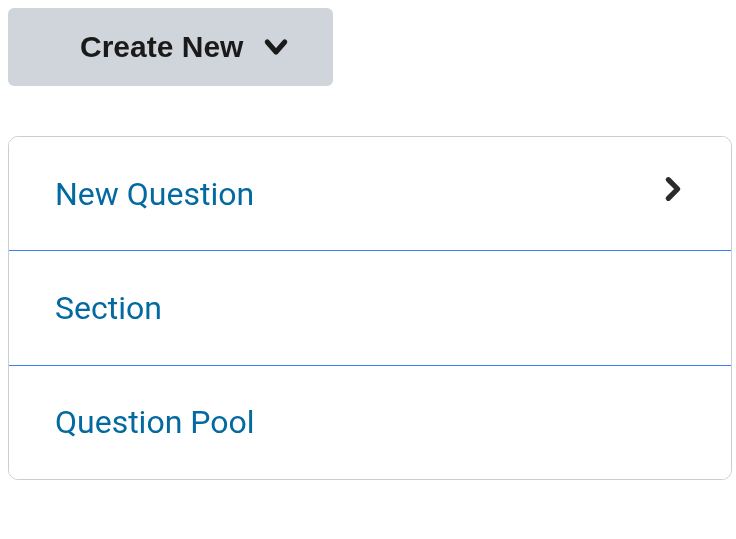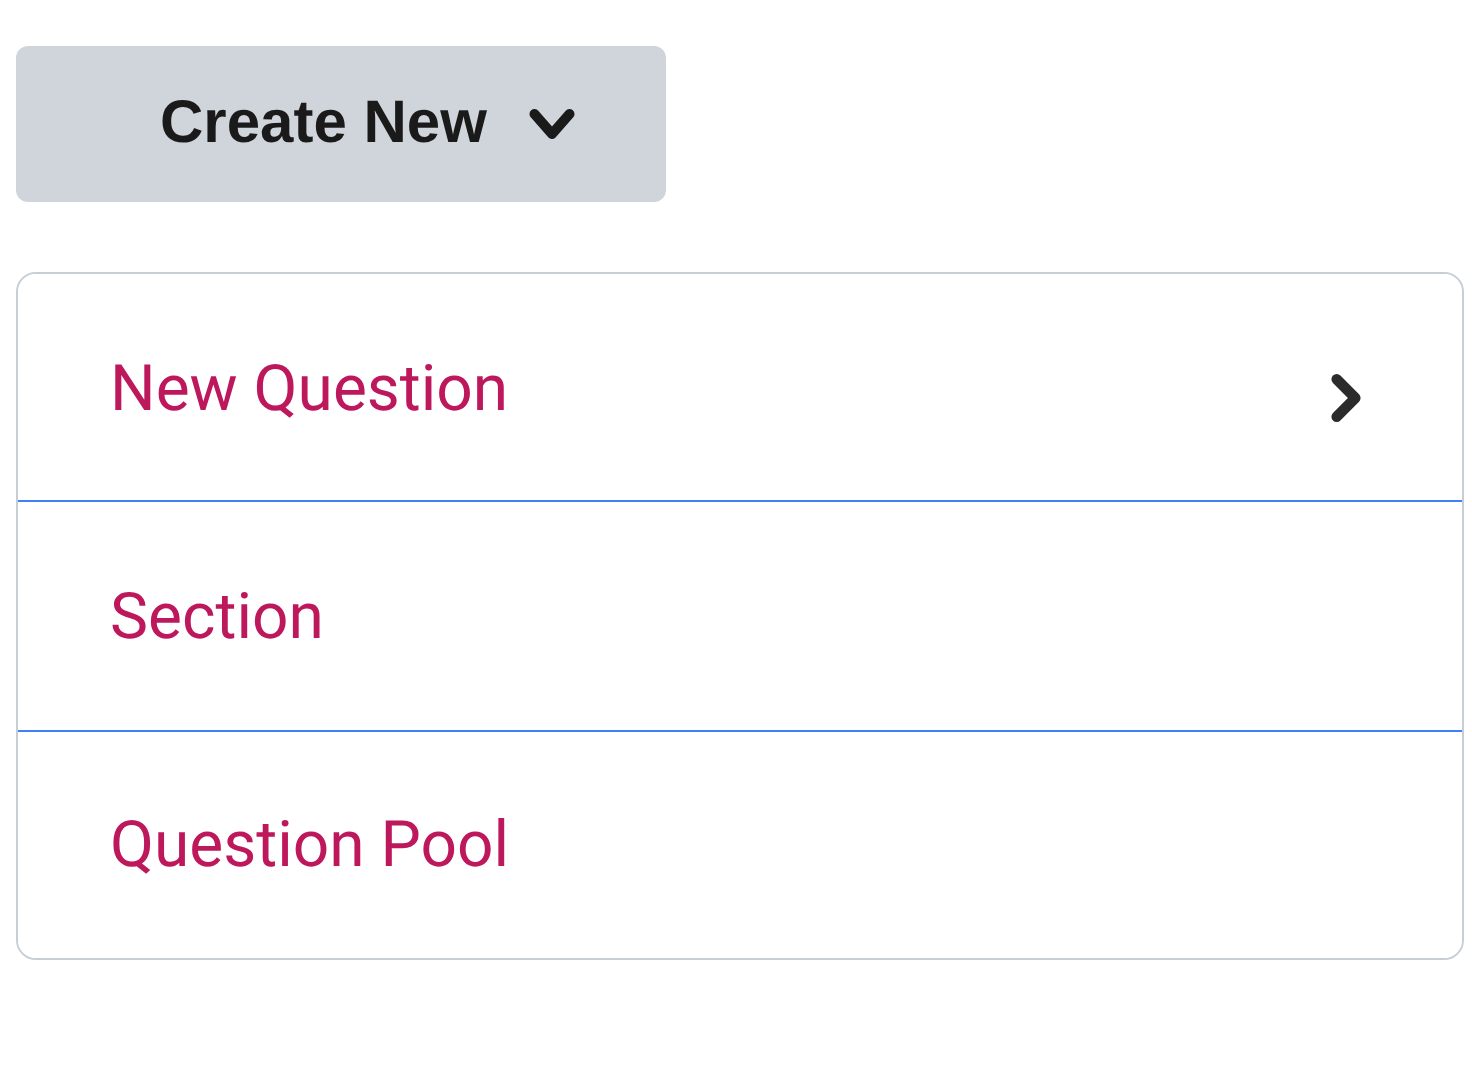--- a/index.html
+++ b/index.html
@@ -16,21 +16,21 @@
       position: relative;
     }
     .create-new-button {
       display: inline-flex;
       align-items: center;
       gap: 18px;
       background: #d0d5db;
       border: none;
       border-radius: 6px;
       padding: 22px 42px 22px 72px;
-      margin: 23px 0 0 8px;
+      margin: 8px 0 0 8px;
       cursor: pointer;
       font-size: 30px;
       font-weight: 700;
       color: #1a1a1a;
     }
     .chevron-down {
       font-size: 14px;
       display: inline-flex;
       align-items: center;
       justify-content: center;
@@ -44,26 +44,26 @@
       top: 136px;
       left: 8px;
       right: 4px;
       border: 1px solid #c7ced6;
       border-radius: 10px;
       background: #ffffff;
       overflow: hidden;
     }
     .menu-item {
       display: flex;
-      align-items: flex-end;
+      align-items: flex-start;
       justify-content: space-between;
       padding: 38px 44px 38px 46px;
       font-size: 32px;
       font-weight: 400;
-      color: #be185d;
+      color: #0369a1;
       cursor: pointer;
       background: #ffffff;
     }
     .menu-item.highlighted {
       border: 1px solid #3b82f6;
       margin: -1px;
       position: relative;
       z-index: 1;
     }
     .chevron-right {

